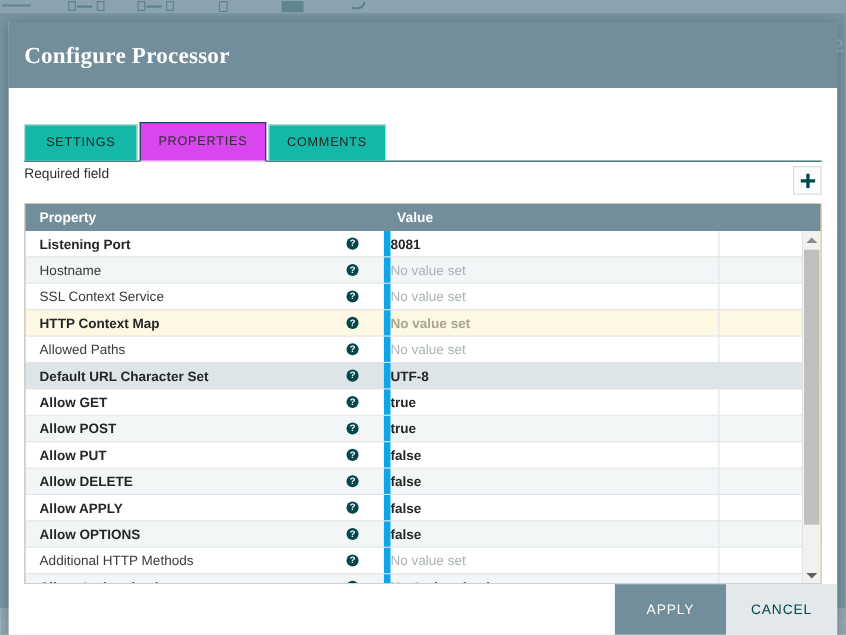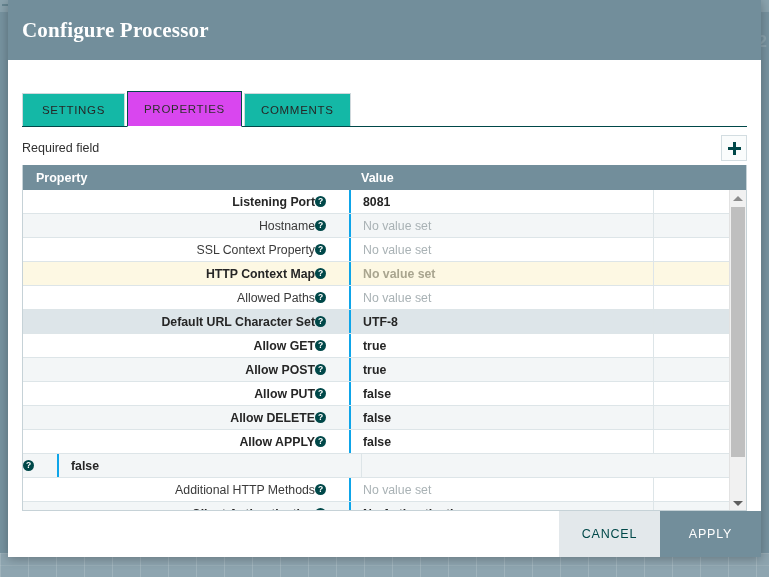--- a/index.html
+++ b/index.html
@@ -49,21 +49,21 @@
     border-radius: 1px;
   }
   #canvas-right-label {
     position: absolute; right: 2px; top: 32px;
     font-size: 17px; color: #8ba3ae; font-weight: 700;
   }
 
   
   #dialog {
     position: absolute;
-    left: 8px; top: 0;
+    left: 8px; top: 20px;
     width: 753px; height: 557px;
     background: #ffffff;
     box-shadow: 0 2px 10px rgba(0,0,0,.28);
     display: flex; flex-direction: column;
   }
   #dialog-header {
     height: 60px;
     background: #728e9b;
     flex: 0 0 60px;
     display: flex; align-items: center;
@@ -114,21 +114,21 @@
     border: 1px solid #004849;
     border-bottom: 1px solid #ffffff;
     margin-bottom: -1px;
     height: 36px;
     color: #303030;
   }
 
   
   #required-row {
     height: 38px;
-    display: flex; align-items: center; justify-content: space-between;
+    display: flex; align-items: flex-start; justify-content: space-between;
     padding-top: 4px;
   }
   #required-field-label {
     font-size: 12.5px;
     color: #303030;
   }
   #add-property-button {
     width: 26px; height: 26px;
     border: 1px solid #d3dde1;
     background: #fafcfc;
@@ -174,40 +174,39 @@
     font-size: 12.3px;
     color: #3a3a3a;
   }
   .prop-row.alt      { background: #f3f6f7; }
   .prop-row.invalid  { background: #fdf8e3; }
   .prop-row.selected { background: #dde5e9; }
 
   .cell-name {
     width: 292px;
     padding-left: 13px;
-    white-space: nowrap; overflow: hidden; text-align: right;
+    white-space: nowrap; overflow: hidden;
   }
   .prop-row.required .cell-name,
   .prop-row.required .cell-value { font-weight: bold; color: #262626; }
 
   .cell-help {
     width: 34px;
     display: flex; align-items: center; justify-content: flex-start;
     cursor: pointer;
   }
   .help-icon {
     width: 11px; height: 11px; border-radius: 50%;
     background: #004849; color: #fff;
     font-size: 8.5px; line-height: 11px; text-align: center;
     font-weight: bold; font-family: "Liberation Sans", sans-serif;
   }
   .cell-value {
     width: 304px;
-    padding-left: 12px;
-    border-left: 2px solid #0ea5e9;
+    border-left: 6px solid #0ea5e9;
     height: 100%;
     display: flex; align-items: center;
     white-space: nowrap; overflow: hidden;
     cursor: pointer;
   }
   .cell-value.unset { color: #a9b2b5; }
   .prop-row.required .cell-value.unset { color: #a9a58f; }
   .cell-extra {
     flex: 1 1 auto;
     border-left: 1px solid #dde5e8;
@@ -325,21 +324,21 @@
             </div>
             <div class="prop-row alt">
               <div class="cell-name">Hostname</div>
               <div class="cell-help">
                 <div class="help-icon">?</div>
               </div>
               <div class="cell-value unset">No value set</div>
               <div class="cell-extra"></div>
             </div>
             <div class="prop-row">
-              <div class="cell-name">SSL Context Property</div>
+              <div class="cell-name">SSL Context Service</div>
               <div class="cell-help">
                 <div class="help-icon">?</div>
               </div>
               <div class="cell-value unset">No value set</div>
               <div class="cell-extra"></div>
             </div>
             <div class="prop-row invalid required">
               <div class="cell-name">HTTP Context Map</div>
               <div class="cell-help">
                 <div class="help-icon">?</div>
@@ -397,20 +396,21 @@
             </div>
             <div class="prop-row required">
               <div class="cell-name">Allow APPLY</div>
               <div class="cell-help">
                 <div class="help-icon">?</div>
               </div>
               <div class="cell-value">false</div>
               <div class="cell-extra"></div>
             </div>
             <div class="prop-row alt required">
+              <div class="cell-name">Allow OPTIONS</div>
               <div class="cell-help">
                 <div class="help-icon">?</div>
               </div>
               <div class="cell-value">false</div>
               <div class="cell-extra"></div>
             </div>
             <div class="prop-row">
               <div class="cell-name">Additional HTTP Methods</div>
               <div class="cell-help">
                 <div class="help-icon">?</div>
@@ -436,17 +436,17 @@
         <div id="scroll-thumb"></div>
         <div class="sb-arrow" id="scroll-down-arrow">
           <div class="sb-tri down"></div>
         </div>
       </div>
 
     </div>
   </div>
 
   <div id="dialog-footer">
+    <div class="footer-btn" id="apply-button">APPLY</div>
     <div class="footer-btn" id="cancel-button">CANCEL</div>
-    <div class="footer-btn" id="apply-button">APPLY</div>
   </div>
 
 </div>
 
 </body></html>

